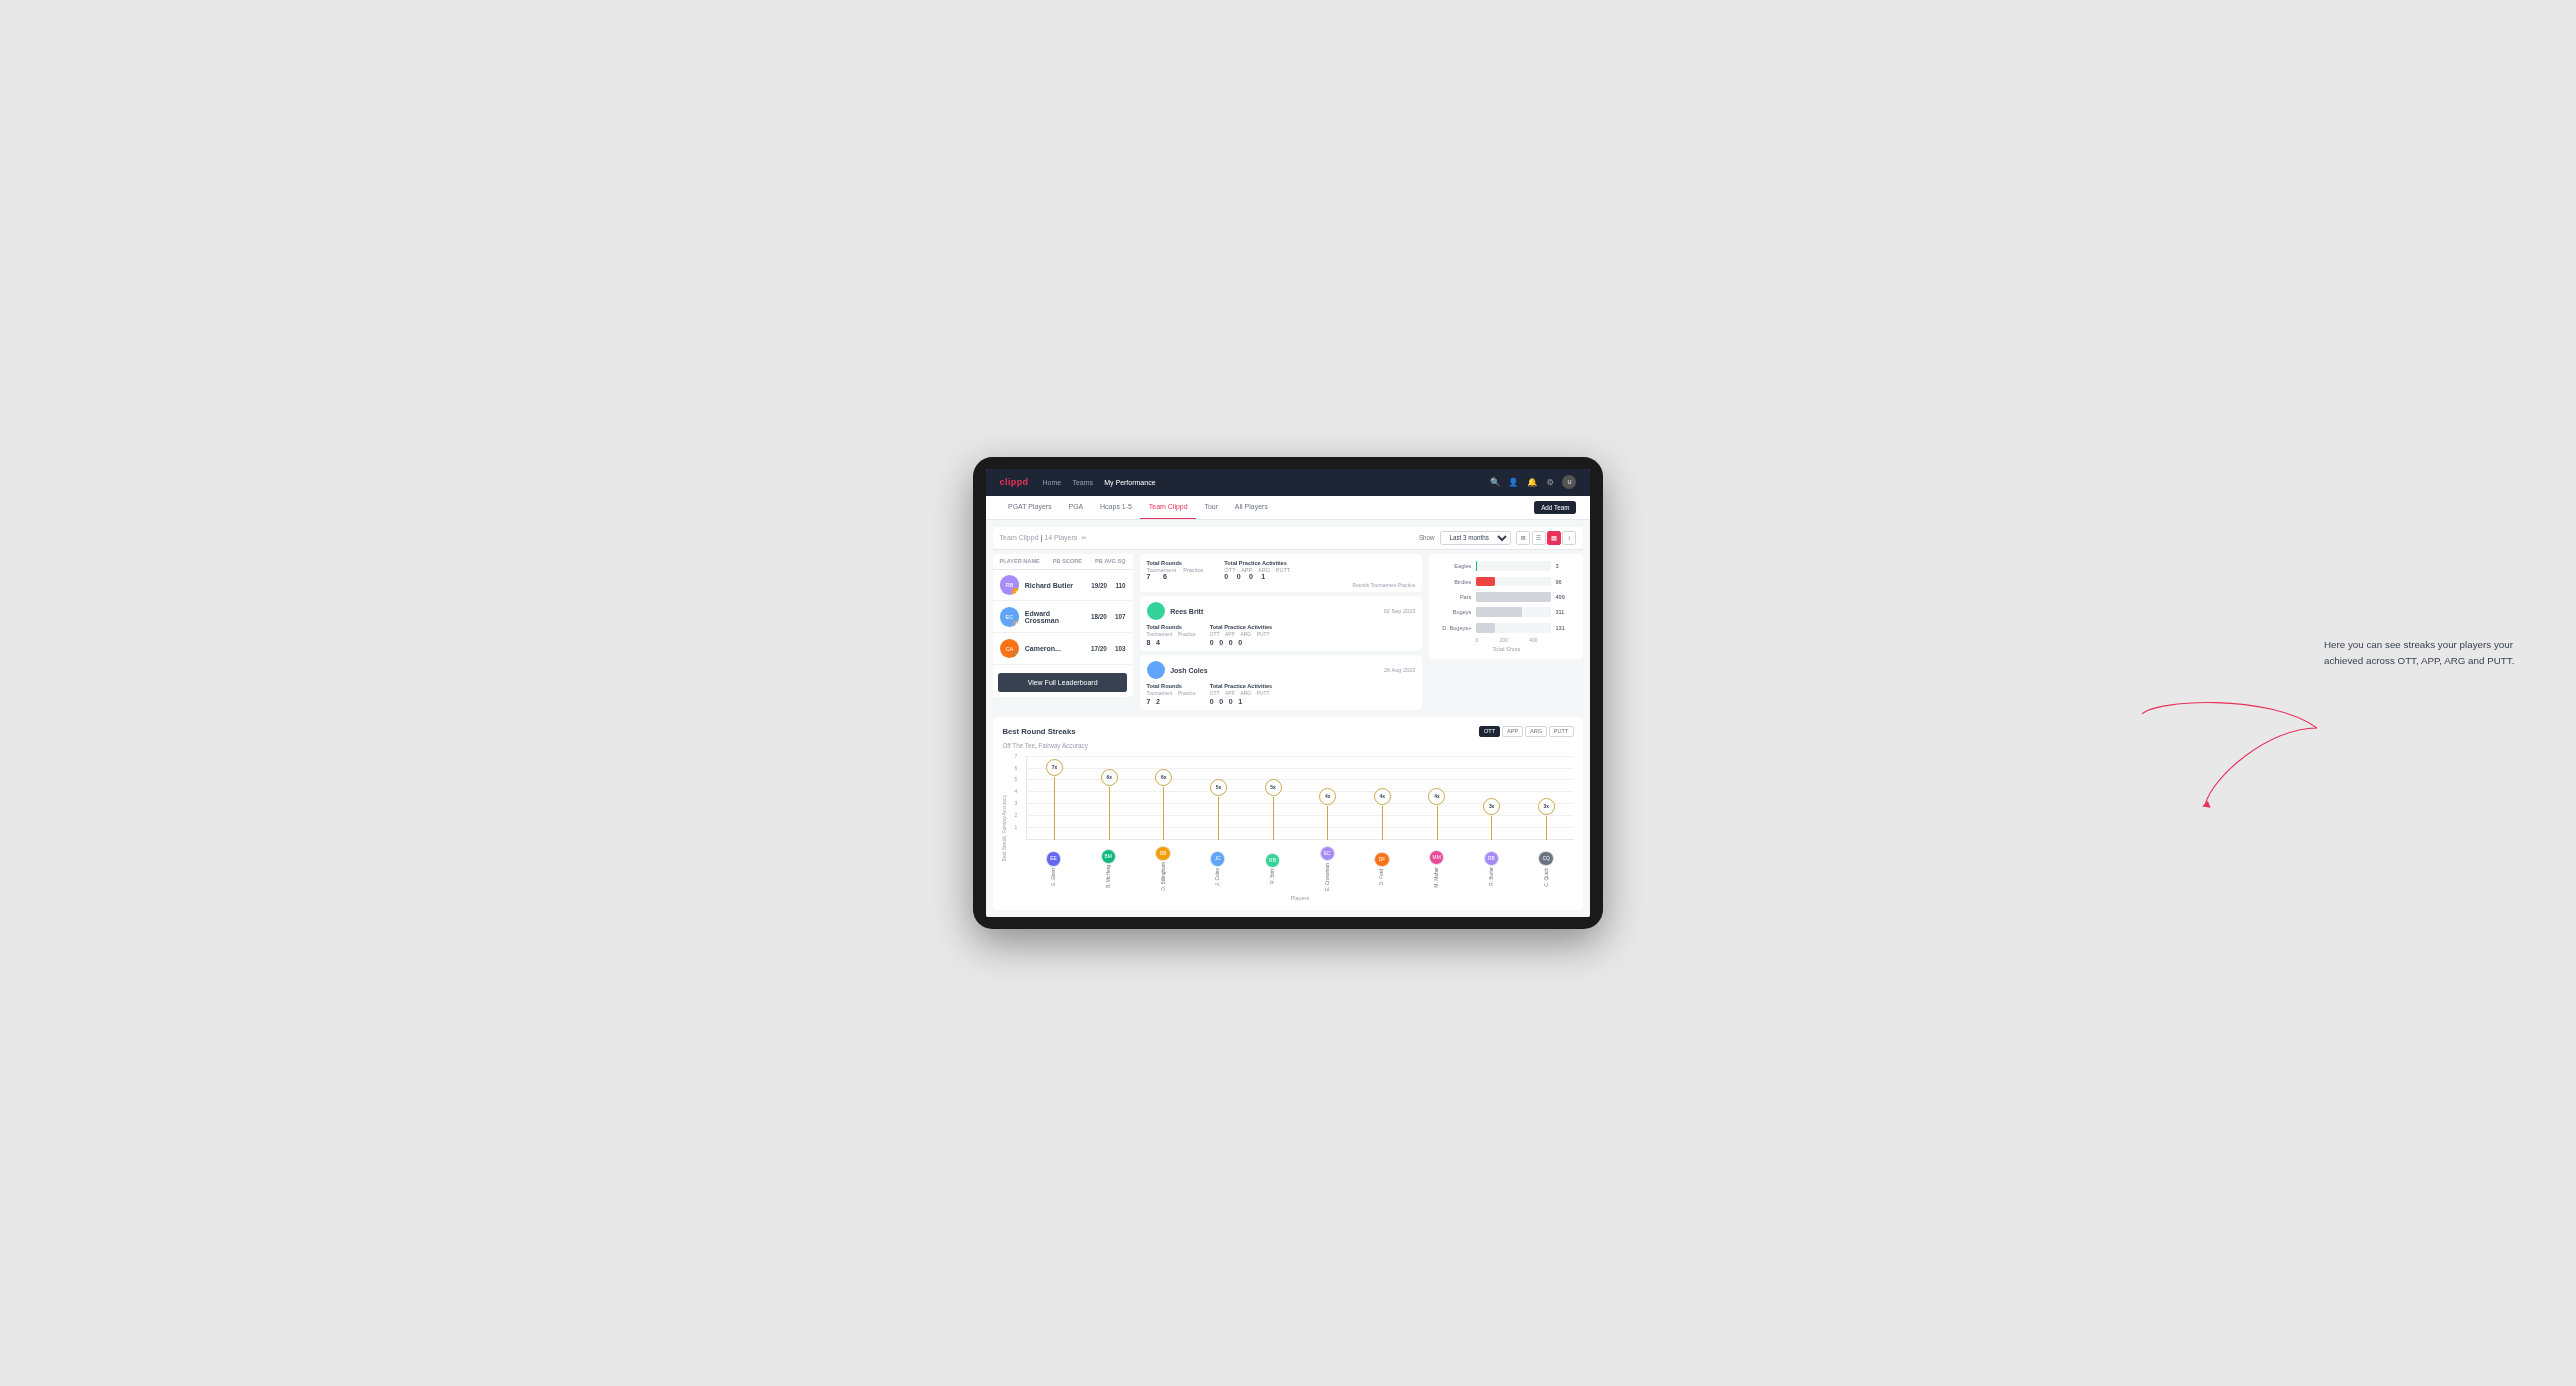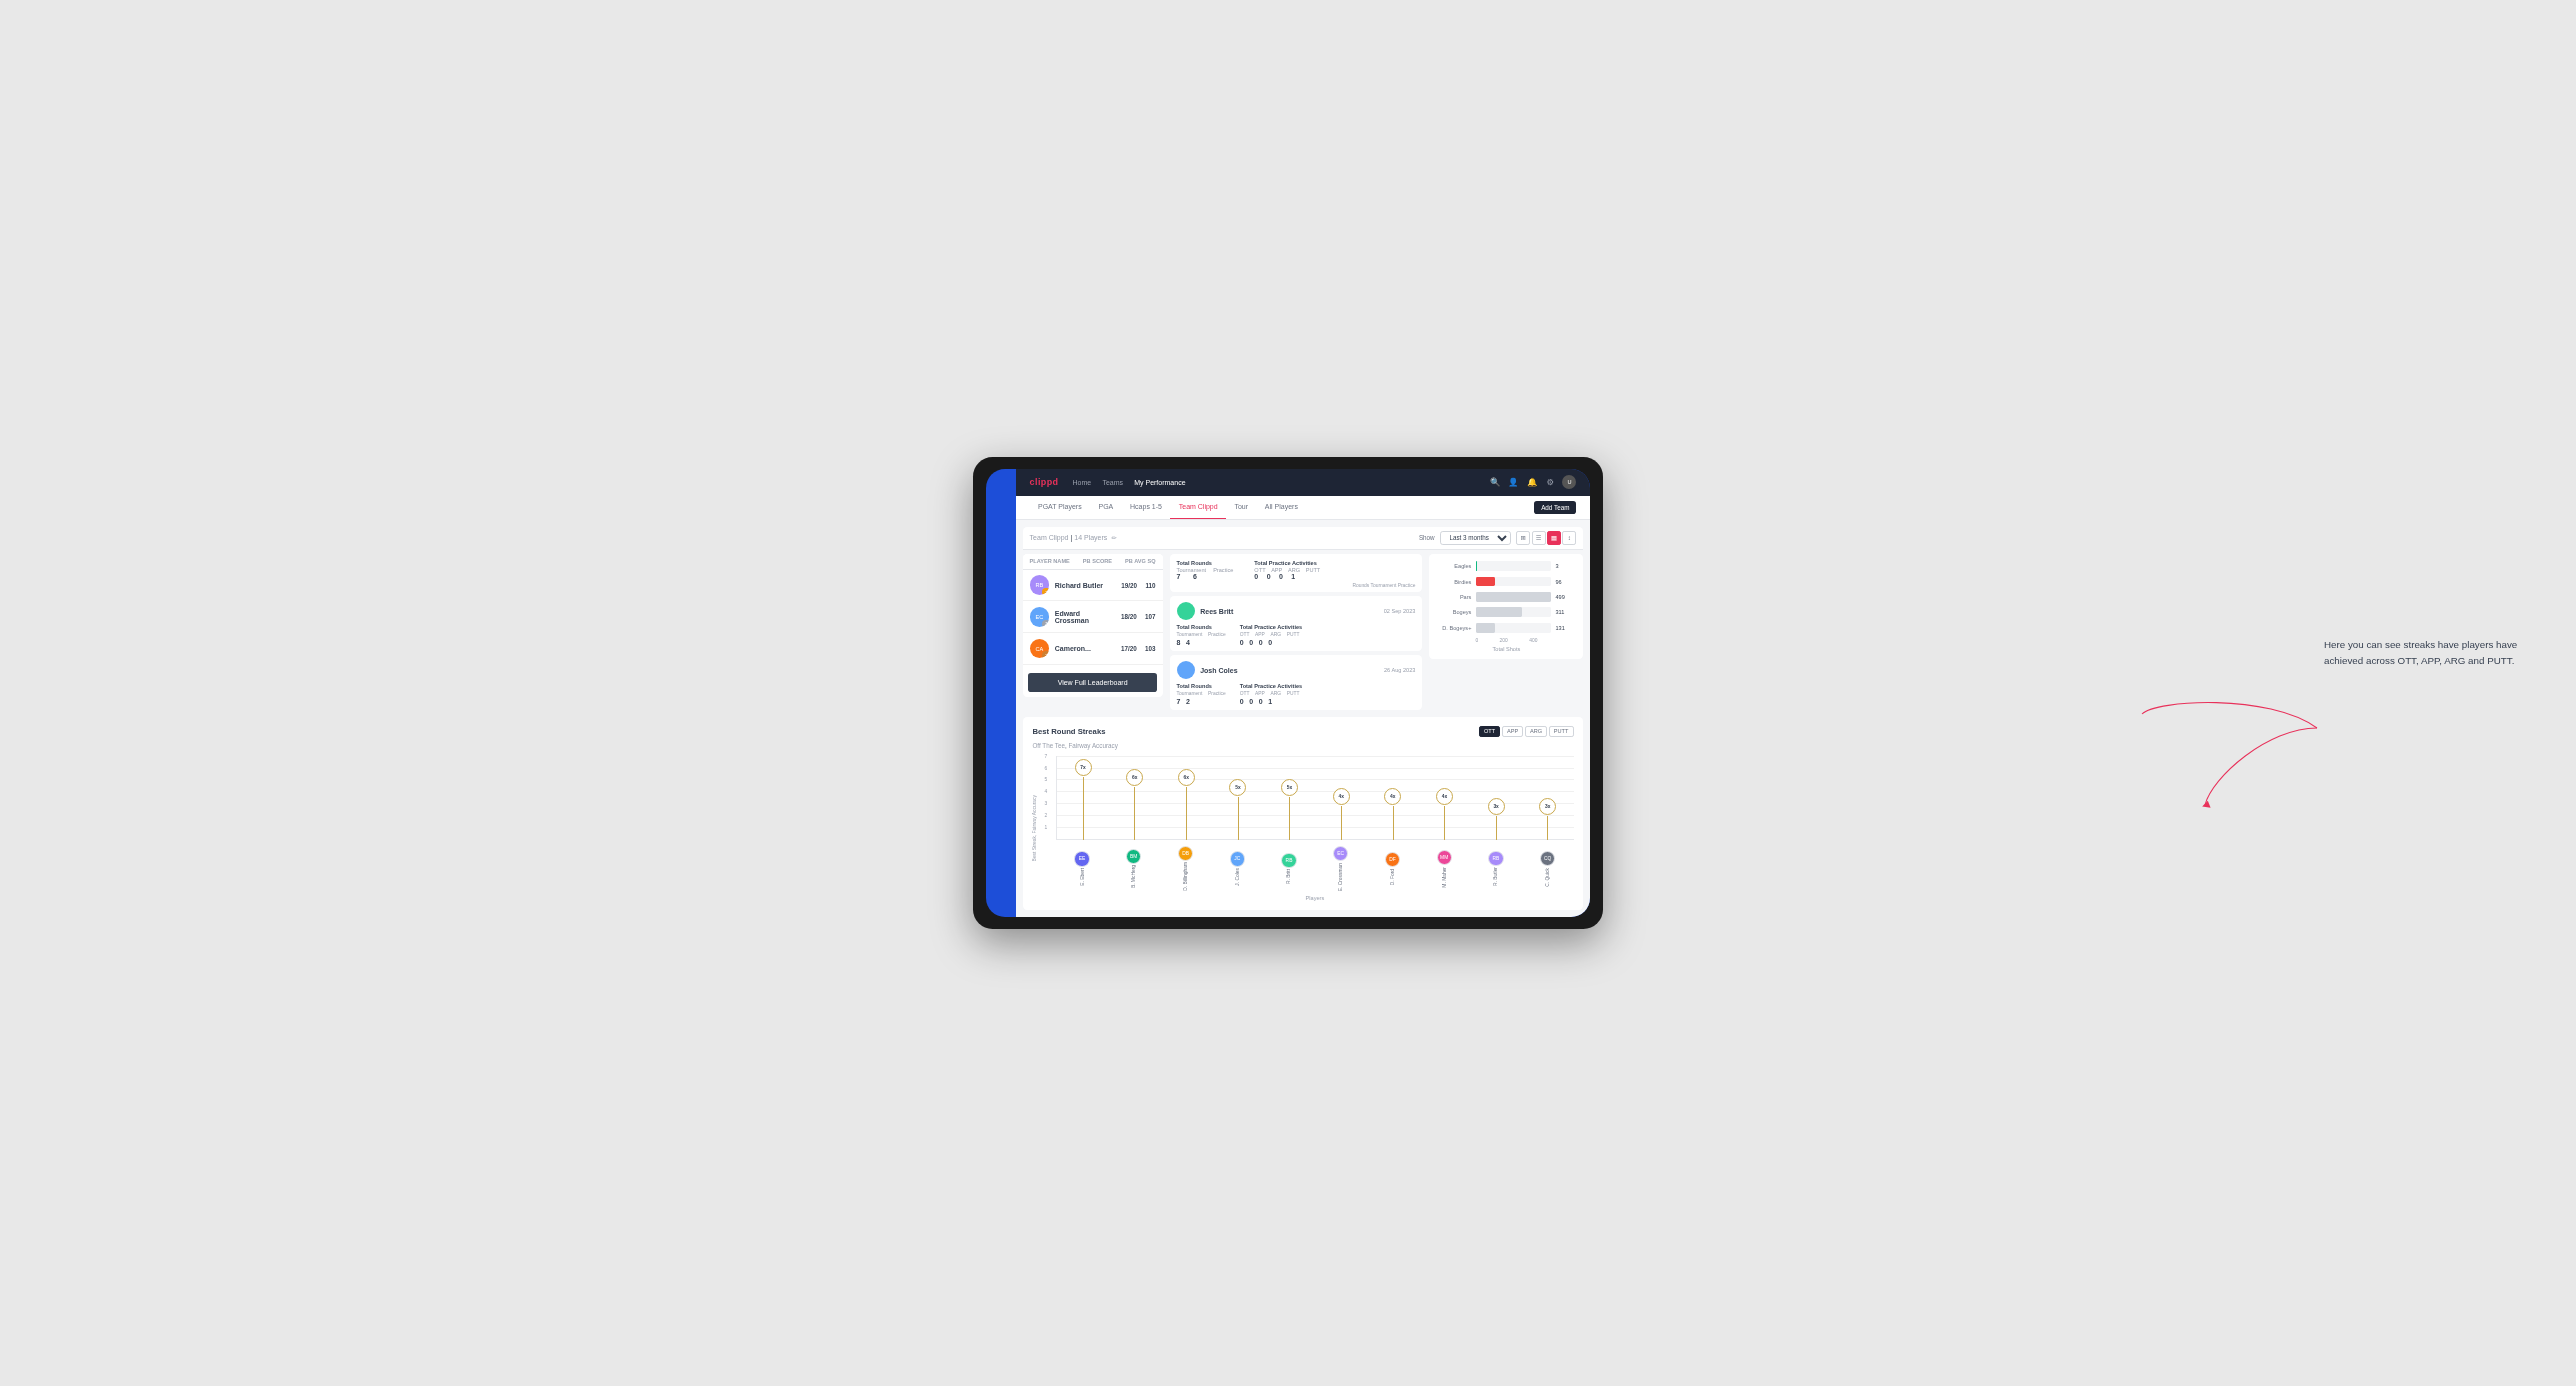--- a/index.html
+++ b/index.html
@@ -13,24 +13,23 @@
     }
     .tablet-frame {
       width: 630px;
       background: #1a1a1a;
       border-radius: 19.6px;
       padding: 12.6px;
       box-shadow: 0 14px 42px rgba(0,0,0,0.4);
       position: relative;
     }
     .tablet-screen {
-      background: #1d4ed8;
-      border-radius: 19px;
+      background: #d946ef;
+      border-radius: 2px;
       overflow: hidden;
-      padding-left: 30px;
     }
     
     .nav-bar {
       background: #1e2535;
       display: flex;
       align-items: center;
       padding: 0 14px;
       height: 26.6px;
       gap: 14px;
     }
@@ -923,15 +922,15 @@
 
   </div>
 </div>
 
 <div style="position:fixed; right:42px; top:50%; transform:translateY(-56px); width:210px; font-size:9.8px; color:#374151; line-height:1.6;">
   <svg style="position:absolute; left:-126px; top:56px; overflow:visible; pointer-events:none;" width="126" height="140" viewBox="0 0 180 200">
     <path d="M 170,50 C 100,50 20,120 10,160" stroke="#e8315a" stroke-width="1.5" fill="none"></path>
     <polygon points="6,162 14,154 18,164" fill="#e8315a"></polygon>
     <path d="M 170,50 C 100,0 -60,10 -80,30" stroke="#e8315a" stroke-width="1.5" fill="none"></path>
   </svg>
-  <p>Here you can see streaks have players have achieved across OTT, APP, ARG and PUTT.</p>
+  <p>Here you can see streaks your players your achieved across OTT, APP, ARG and PUTT.</p>
 </div>
 
 
 </body></html>

